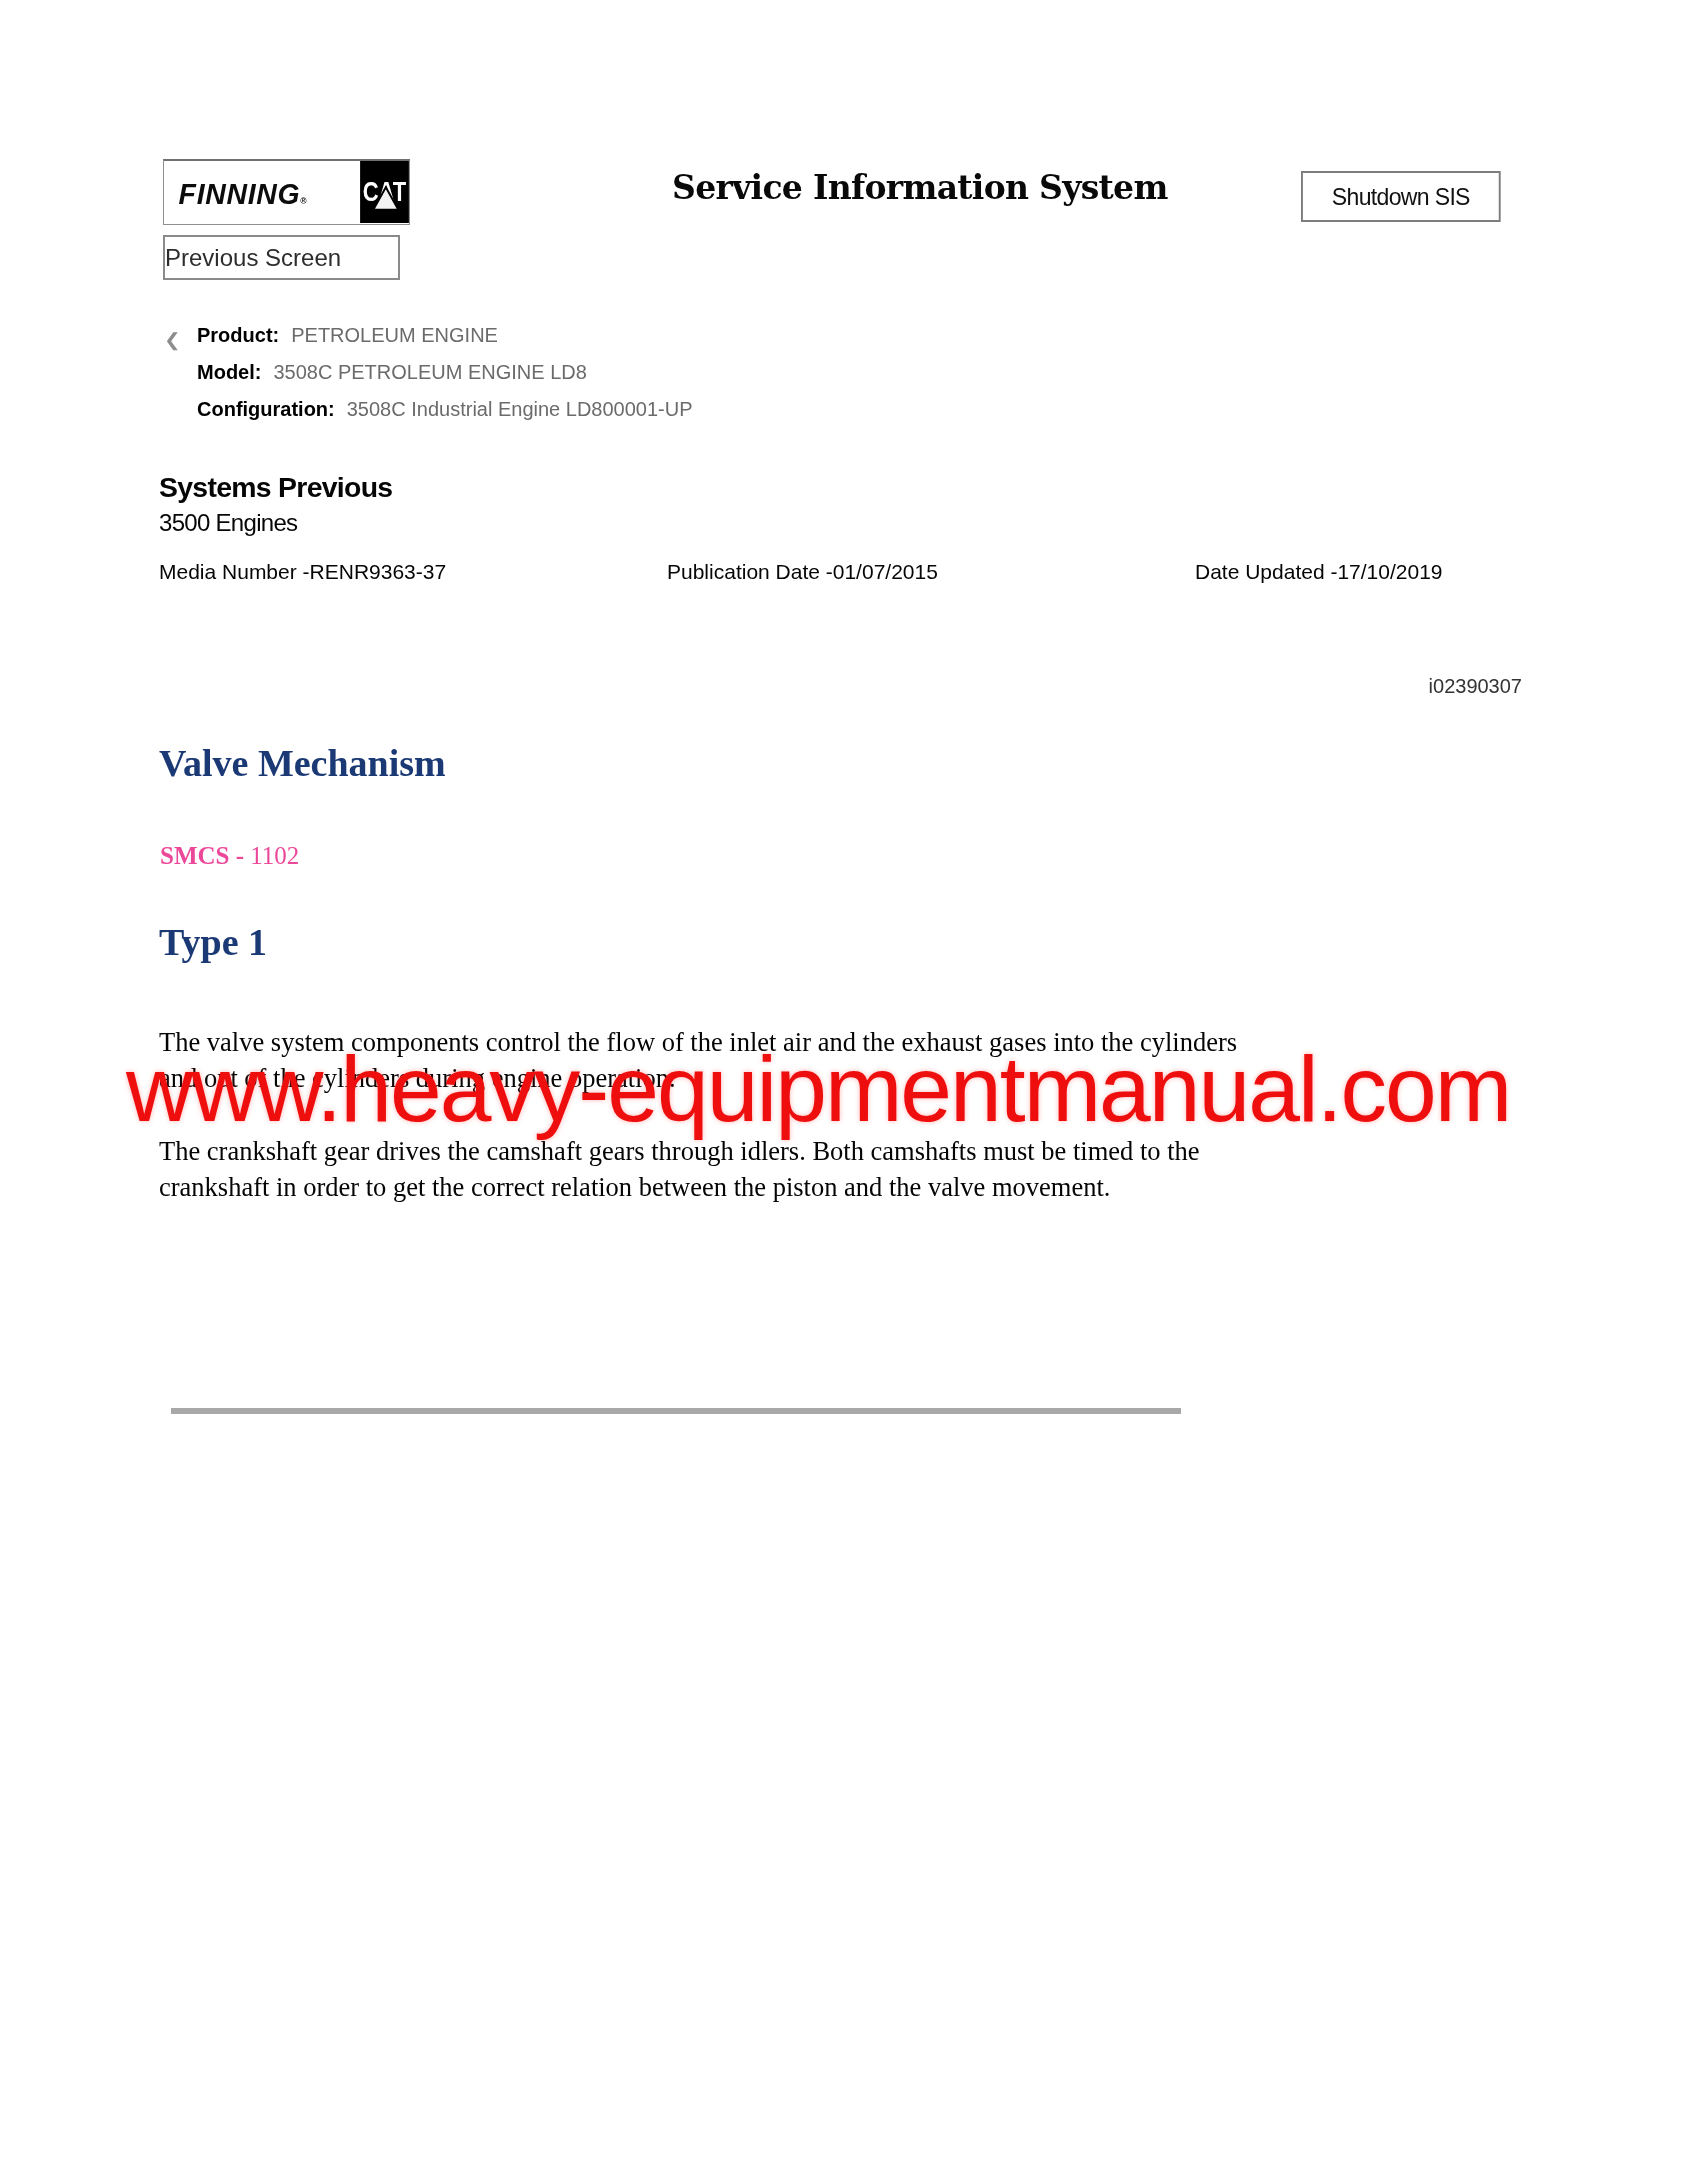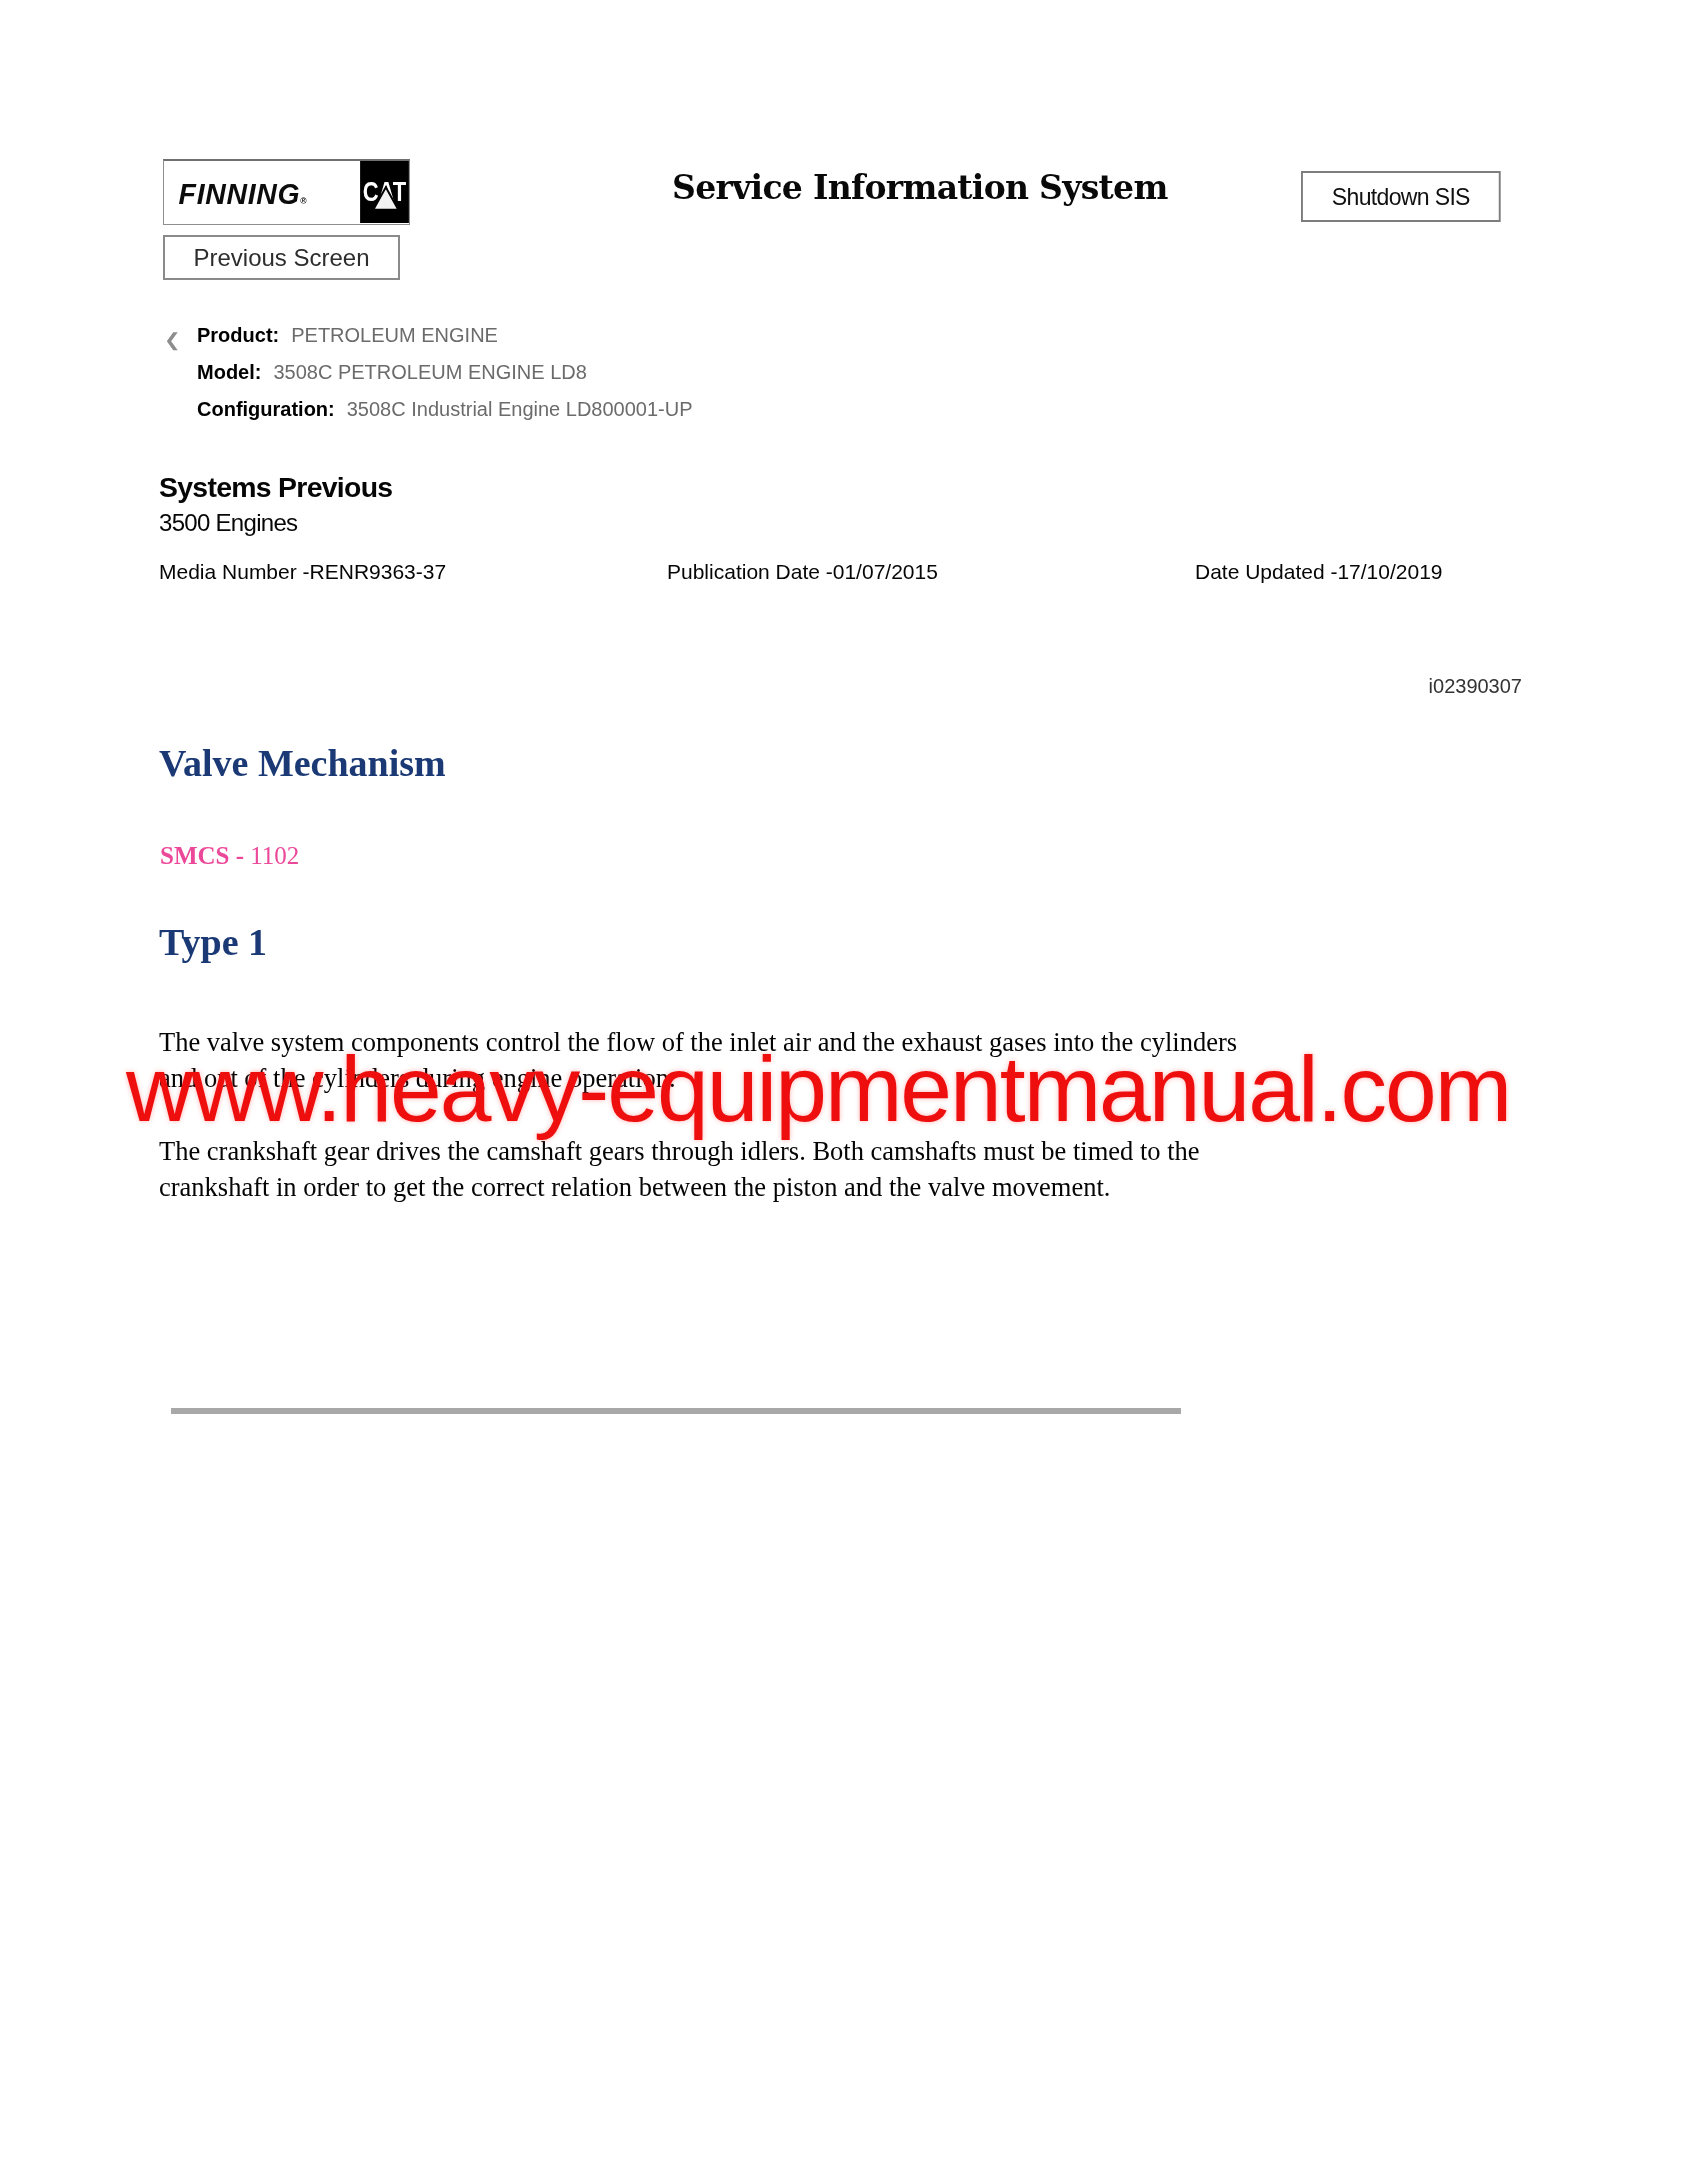--- a/index.html
+++ b/index.html
@@ -30,21 +30,21 @@
     transform:scaleY(1.05); transform-origin:left top;
     color:#0c0c0c; white-space:nowrap;
   }
   .finning-reg{font-size:8.6px; font-style:normal; vertical-align:baseline;}
   .cat-square{
     position:absolute; right:0; top:0; width:49px; height:62px;
   }
   .prev-btn{
     left:163px; top:235px; width:237px; height:45px;
     background:#fff; border:2px solid #8a8a8a; box-sizing:border-box;
-    display:flex; align-items:center; justify-content:center;
+    display:flex; align-items:center; 
     font-size:24px; color:#2d2d2d; letter-spacing:0px; cursor:pointer;
   }
   .sis-title{
     left:672px; top:168px;
     font-family:"DejaVu Serif", serif;
     font-weight:700; font-size:33px; letter-spacing:-0.7px;
     color:#090909; white-space:nowrap;
   }
   .shutdown-btn{
     left:1301px; top:171px; width:208px; height:51px;

